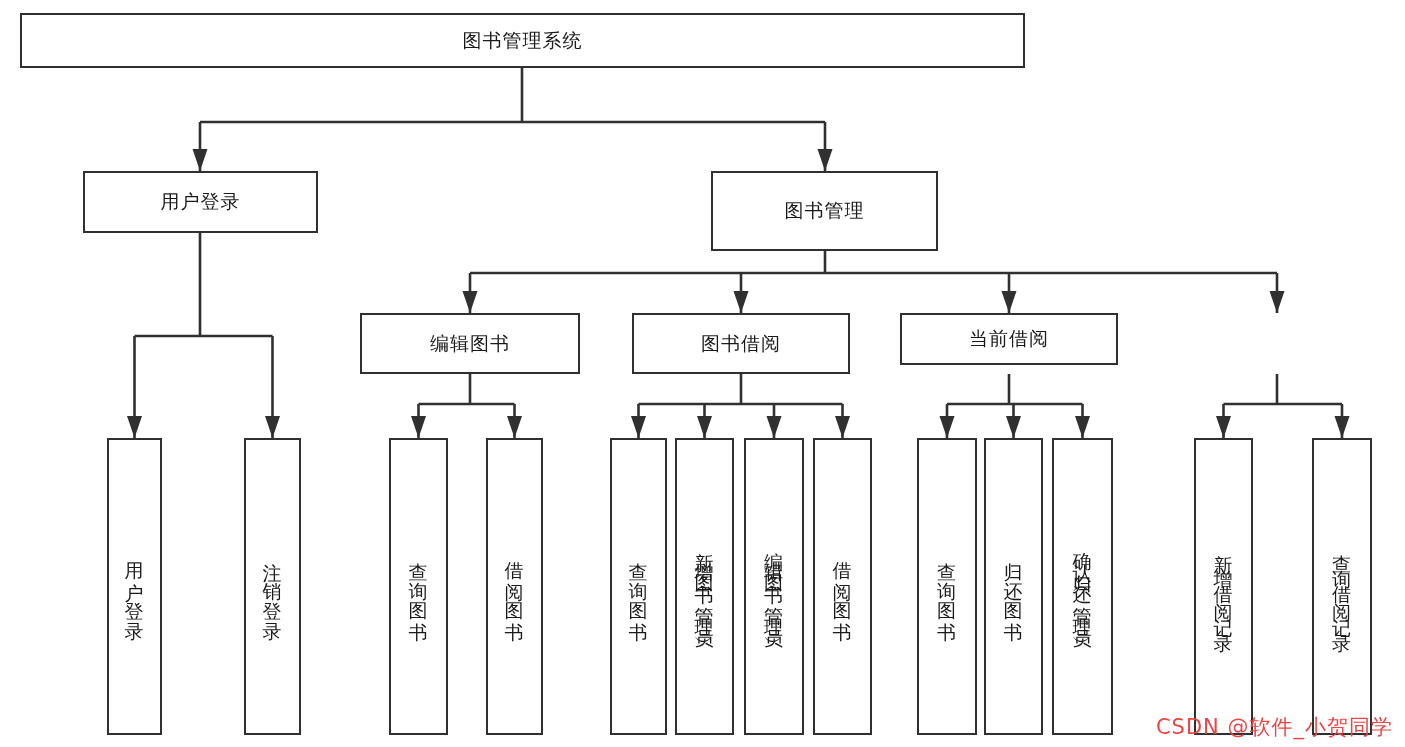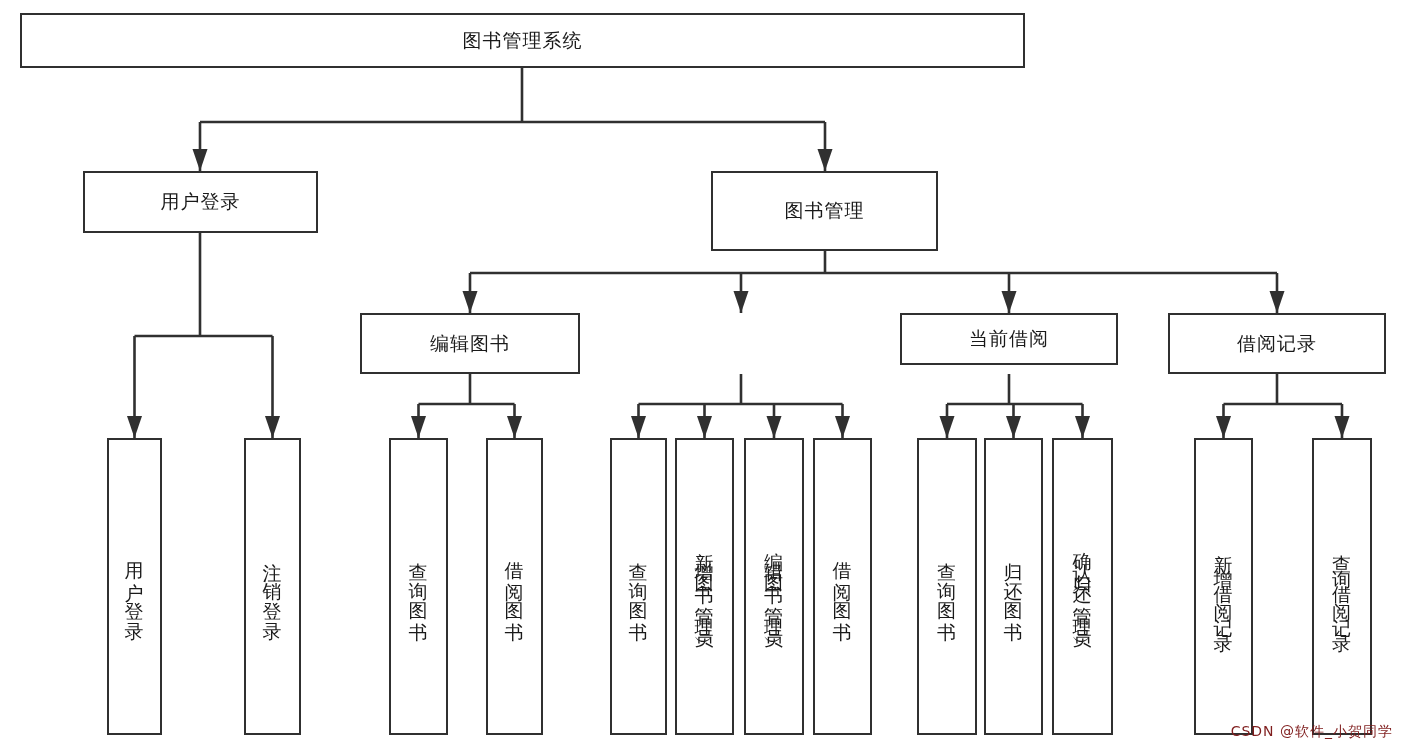--- a/index.html
+++ b/index.html
@@ -37,22 +37,22 @@
     white-space: nowrap;
   }
   .vt-s { letter-spacing: 20px; }
   .vt-m { letter-spacing: 16px; }
   .vt-l { letter-spacing: 11px; }
   #watermark {
     position: absolute;
     right: 12px;
     bottom: 6px;
     z-index: 5;
-    color: #7f1d1d;
-    font-size: 14px;
+    color: #ef4444;
+    font-size: 21px;
     letter-spacing: 1px;
     white-space: nowrap;
   }
 </style>
 </head>
 <body>
 
 <div id="canvas">
 
   <svg id="connectors" viewBox="0 0 1405 747" xmlns="http://www.w3.org/2000/svg">
@@ -86,22 +86,22 @@
       <polygon points="1334.5,416 1349.5,416 1342,438"></polygon>
     </g>
   </svg>
 
   <div class="box hbox" style="left:20px; top:13px; width:1005px; height:55px;">图书管理系统</div>
 
   <div class="box hbox" style="left:83px; top:171px; width:235px; height:62px;">用户登录</div>
   <div class="box hbox" style="left:711px; top:171px; width:227px; height:80px;">图书管理</div>
 
   <div class="box hbox" style="left:360px; top:313px; width:220px; height:61px;">编辑图书</div>
+  <div class="box hbox" style="left:632px; top:313px; width:218px; height:61px;">图书借阅</div>
   <div class="box hbox" style="left:900px; top:313px; width:218px; height:52px;">当前借阅</div>
-  <div class="box hbox" style="left:1168px; top:313px; width:218px; height:61px;">借阅记录</div>
 
   <div class="box vbox" style="left:107px; top:438px; width:55px; height:297px;">
     <span class="vtext vt-s">用户登录</span>
   </div>
   <div class="box vbox" style="left:244px; top:438px; width:57px; height:297px;">
     <span class="vtext vt-s">注销登录</span>
   </div>
 
   <div class="box vbox" style="left:389px; top:438px; width:59px; height:297px;">
     <span class="vtext vt-s">查询图书</span>

